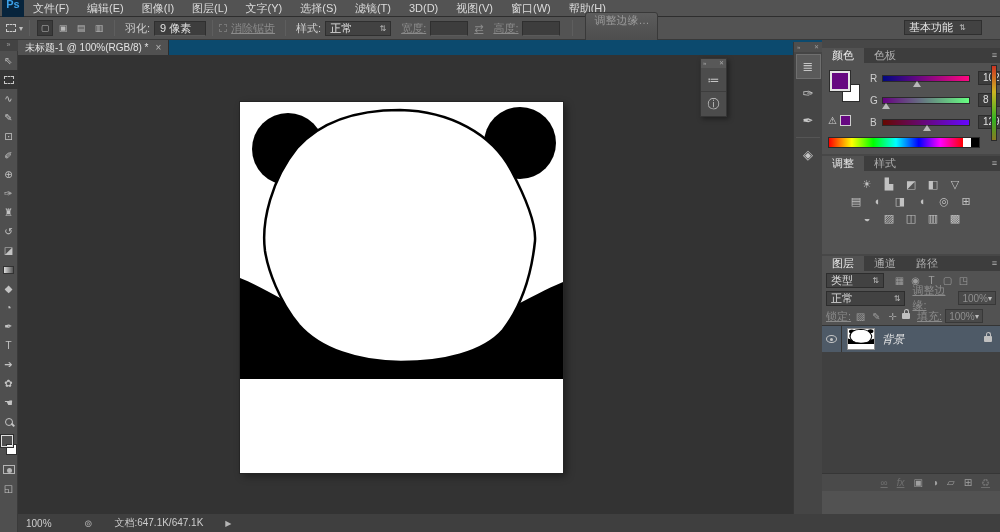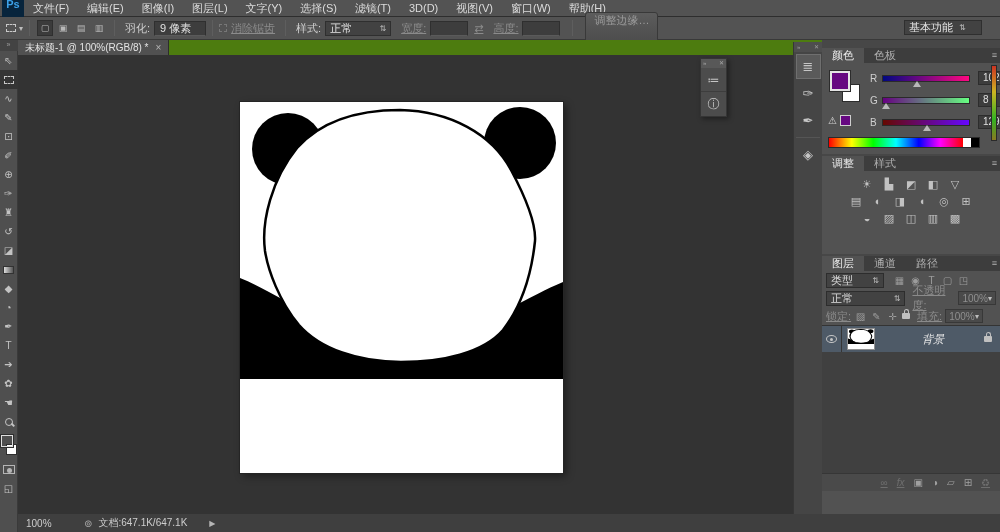--- a/index.html
+++ b/index.html
@@ -48,21 +48,21 @@
   .magicon { position:relative; width:8px; height:8px; border:1.5px solid #c3c3c3; border-radius:50%; }
   .magicon::after { content:""; position:absolute; width:4px; height:1.5px; background:#c3c3c3;
     transform:rotate(45deg); right:-3px; bottom:-1px; }
   #tool-swatches { position:relative; width:18px; height:26px; margin-top:3px; }
   #bg-swatch { position:absolute; left:6px; top:10px; width:11px; height:11px; background:#fff; border:1px solid #2e2e2e; }
   #fg-swatch { position:absolute; left:1px; top:1px; width:12px; height:12px; border:1px solid #dedede; outline:1px solid #2e2e2e; }
   .qmask { width:12px; height:9px; border:1px solid #b5b5b5; position:relative; }
   .qmask::after { content:""; position:absolute; left:3px; top:1.5px; width:5px; height:5px; border-radius:50%; background:#b5b5b5; }
 
   
-  #tabbar { position:absolute; left:18px; top:40px; width:908px; height:15px; background:#4d7c0f; display:flex; }
+  #tabbar { position:absolute; left:18px; top:40px; width:908px; height:15px; background:#0c4a6e; display:flex; }
   #doc-tab { background:#515151; border-right:1px solid #2d2d2d; padding:0 7px; display:flex;
     align-items:center; gap:7px; font-size:10px; color:#e3e3e3; }
   #doc-tab .close { color:#b5b5b5; font-size:10px; }
   #pasteboard { position:absolute; left:18px; top:55px; width:775px; height:459px; background:#333333; }
   #canvas { position:absolute; left:222px; top:47px; width:323px; height:371px; background:#fff;
     box-shadow:0 0 0 1px #252525, 3px 3px 8px rgba(0,0,0,.45); }
   #canvas svg { display:block; }
 
   
   #floatpanel { position:absolute; left:700px; top:58px; width:27px; background:#4c4c4c;
@@ -123,38 +123,38 @@
   .lp-row { display:flex; align-items:center; height:18px; padding:0 4px; gap:3px; }
   .lp-combo { background:#424242; border:1px solid #2d2d2d; height:15px; display:flex;
     align-items:center; gap:5px; padding:0 4px; color:#dedede; }
   .lp-valbox { background:#4a4a4a; border:1px solid #383838; height:14px; width:38px; display:flex;
     align-items:center; justify-content:space-between; padding:0 3px; color:#8f8f8f; font-size:10px; }
   .lp-icon { color:#9c9c9c; font-size:10px; width:13px; text-align:center; }
   .padlock { position:relative; width:8px; height:6px; background:#c0c0c0; border-radius:1px; display:inline-block; }
   .padlock::before { content:""; position:absolute; left:1.5px; top:-4px; width:3px; height:4px;
     border:1.5px solid #c0c0c0; border-bottom:none; border-radius:3px 3px 0 0; }
   #layerlist { background:#404040; height:148px; border-top:1px solid #343434; }
-  #layer-row { display:flex; align-items:center; height:26px; background:#4e5a67;text-align:center; }
+  #layer-row { display:flex; align-items:center; height:26px; background:#4e5a67; }
   #eye-col { width:20px; height:26px; border-right:1px solid #353535; display:flex; align-items:center; justify-content:center; }
   .eye { width:11px; height:8px; border-radius:50%; border:1px solid #c5c5c5; position:relative; display:inline-block; }
   .eye::after { content:""; position:absolute; left:3px; top:2px; width:3px; height:3px; border-radius:50%; background:#c5c5c5; }
   #layer-thumb { width:26px; height:20px; background:#fff; outline:1px solid #8f8f8f; margin:0 8px 0 6px; }
   #layer-name { flex:1; font-style:italic; color:#e8e8e8; }
   #layer-lock { margin-right:8px; }
   #lp-bottombar { height:18px; background:#4a4a4a; border-top:1px solid #363636; display:flex;
     align-items:center; justify-content:flex-end; gap:9px; padding:0 10px; }
   #lp-bottombar .b-icon { color:#a0a0a0; font-size:10px; }
   #lp-bottombar .b-icon.dim { color:#6e6e6e; }
 
   
   #statusbar { position:absolute; left:18px; top:514px; width:982px; height:18px; background:#3f3f3f;
     display:flex; align-items:center; font-size:10px; color:#cdcdcd; }
   #statusbar .zoomfield { margin-left:8px; width:40px; }
   #statusbar .globe { margin-left:18px; color:#a8a8a8; }
-  #statusbar .docinfo { margin-left:6px; }
+  #statusbar .docinfo { margin-left:22px; }
   #statusbar .play { margin-left:22px; color:#b5b5b5; font-size:8px; }
 </style>
 </head>
 <body>
 
 <div id="menubar">
   <div class="pslogo">Ps</div>
   <div class="menuitem">文件(F)</div>
   <div class="menuitem">编辑(E)</div>
   <div class="menuitem">图像(I)</div>
@@ -377,21 +377,21 @@
         <span class="lp-icon">◉</span>
         <span class="lp-icon">T</span>
         <span class="lp-icon">▢</span>
         <span class="lp-icon">◳</span>
       </div>
       <div class="lp-row">
         <div class="lp-combo" style="width:86px;justify-content:space-between">
           <span>正常</span>
           <span class="dd-arrow">⇅</span>
         </div>
-        <span class="dim" style="margin-left:4px">不透明度:</span>
+        <span class="dim" style="margin-left:4px">调整边缘:</span>
         <div class="lp-valbox">
           <span>100%</span>
           <span class="dd-arrow">▾</span>
         </div>
       </div>
       <div class="lp-row">
         <span class="dim">锁定:</span>
         <span class="lp-icon">▨</span>
         <span class="lp-icon">✎</span>
         <span class="lp-icon">✛</span>

